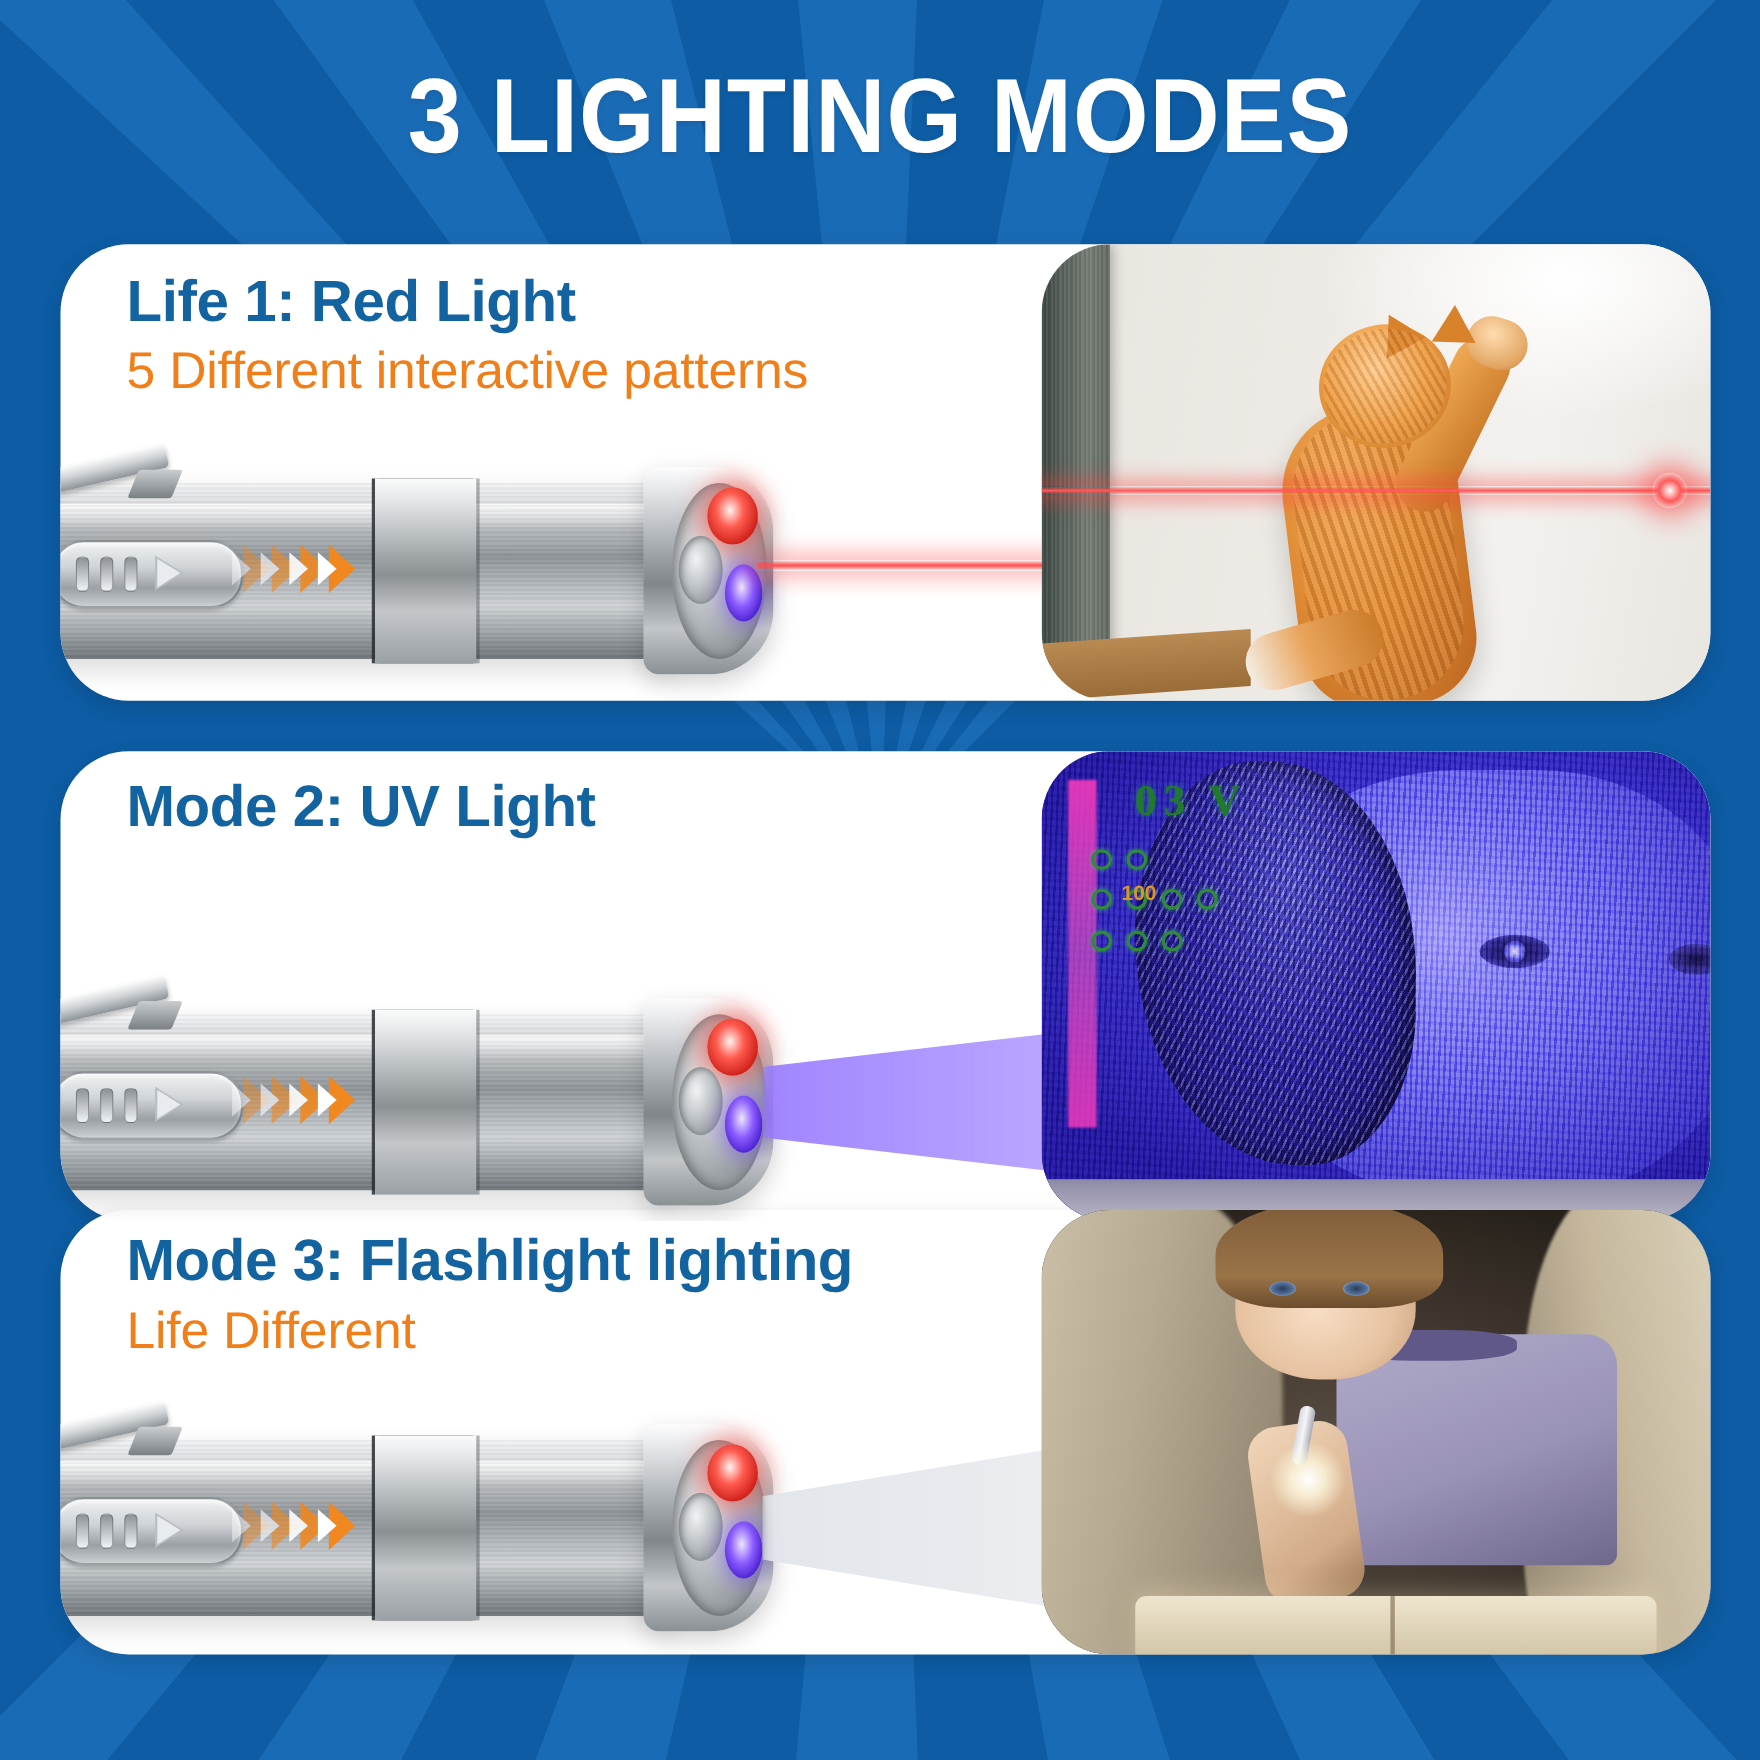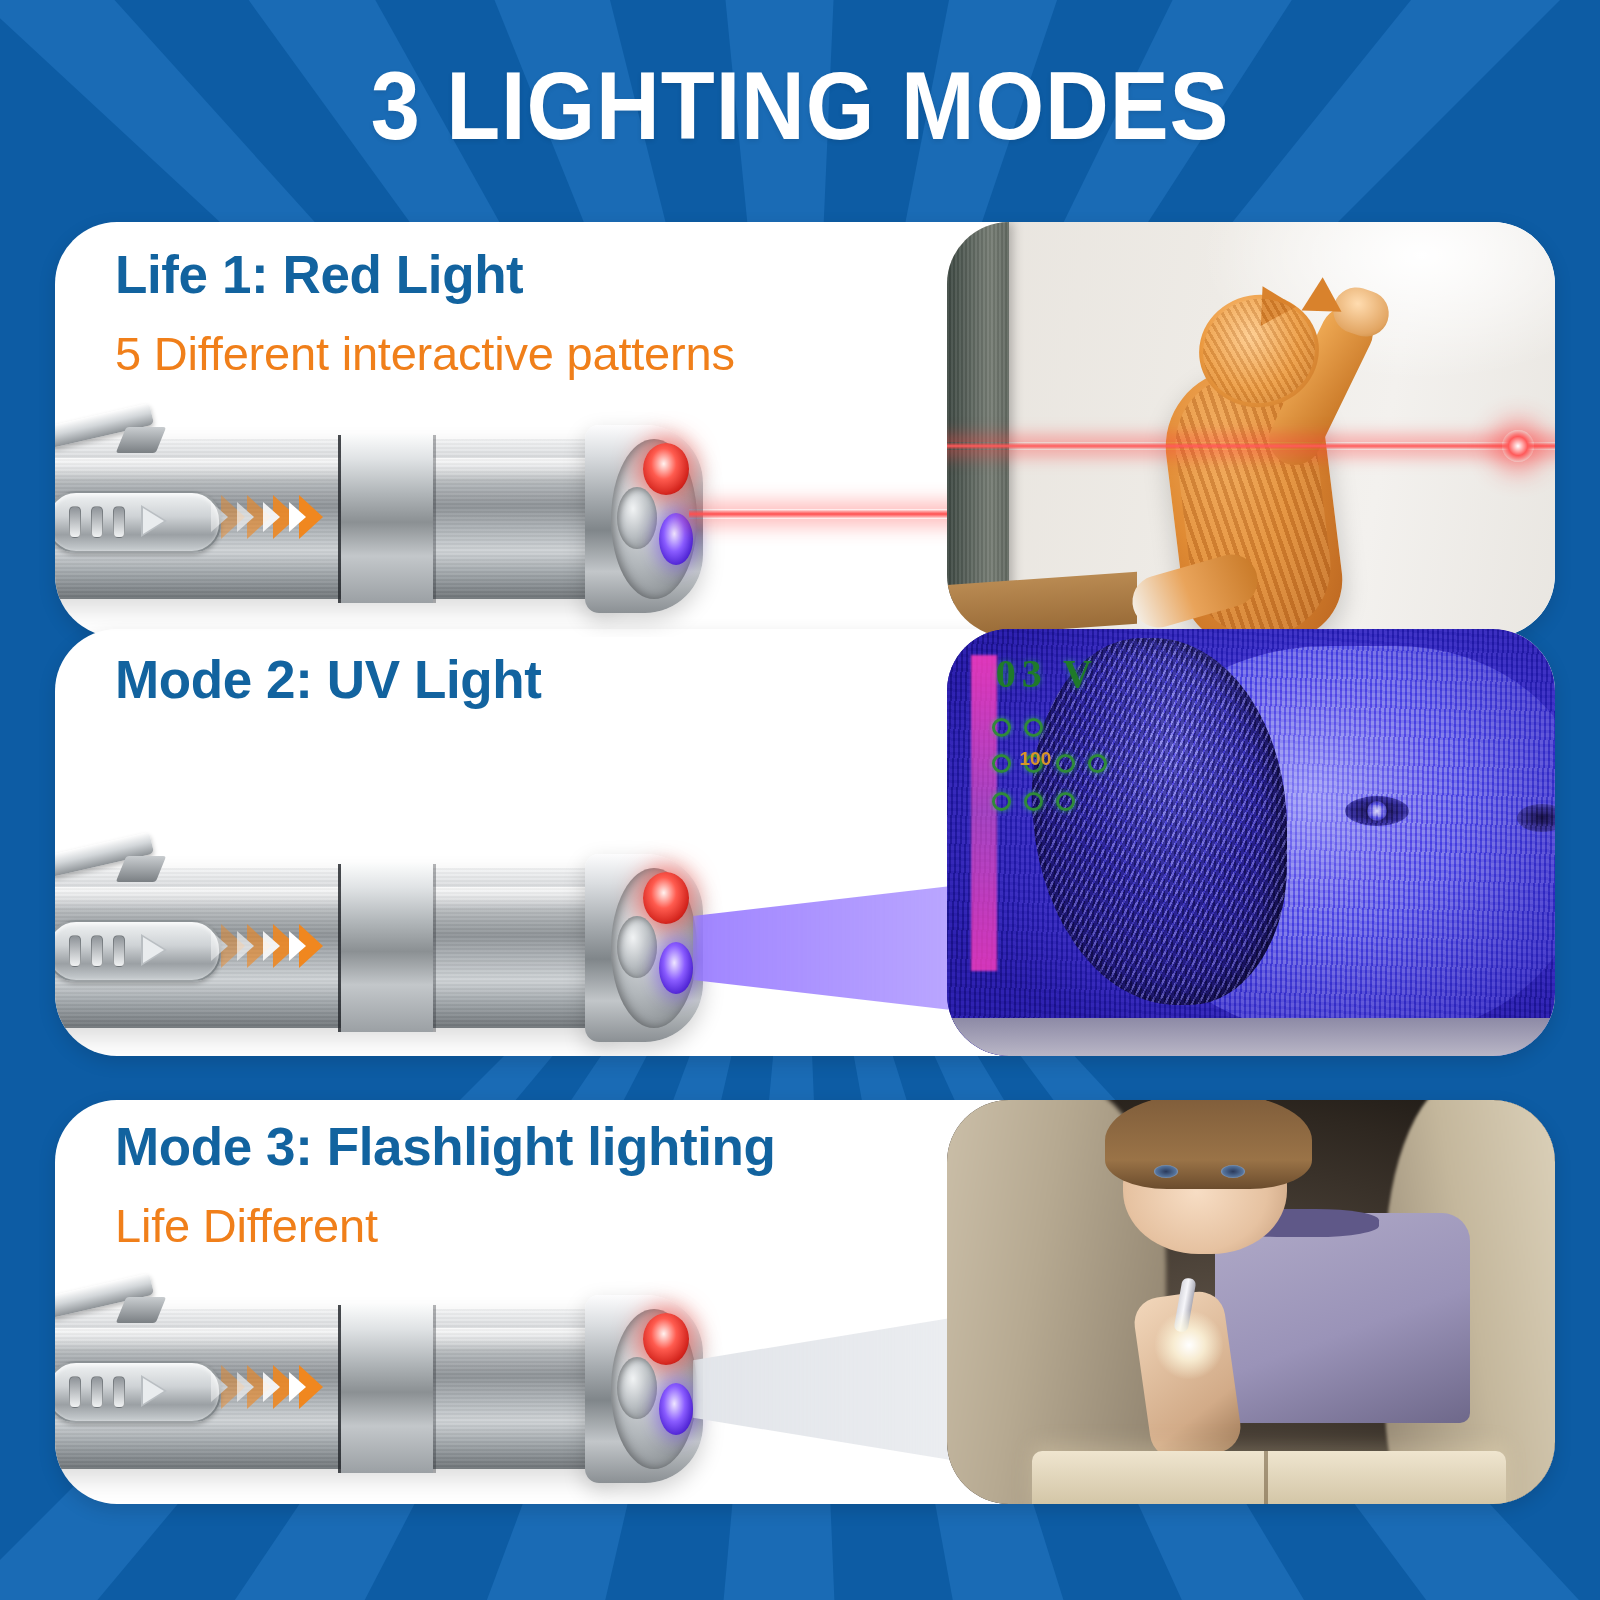--- a/index.html
+++ b/index.html
@@ -32,21 +32,21 @@
   
   .card{
     position:absolute;
     left:55px;width:1500px;
     background:#ffffff;
     border-radius:62px;
     overflow:hidden;
     box-shadow:0 6px 18px rgba(0,0,0,.13);
   }
   #card1{top:222px;height:415px;}
-  #card2{top:629px;height:427px;}
+  #card2{top:683px;height:427px;}
   #card3{top:1100px;height:404px;}
 
   .card-head{position:absolute;left:60px;z-index:6;}
   #card1 .card-head{top:22px;}
   #card2 .card-head{top:20px;}
   #card3 .card-head{top:16px;}
 
   .mode-title{
     color:#12639f;
     font-size:53px;
@@ -55,21 +55,21 @@
     white-space:nowrap;
     letter-spacing:-.4px;
   }
   .mode-sub{
     color:#f07f1a;
     font-size:47px;
     font-weight:normal;
     line-height:1.2;
     white-space:nowrap;
     letter-spacing:-.2px;
-    margin-top:19px;
+    margin-top:2px;
   }
 
   
   .photo{
     position:absolute;
     top:0;right:0;
     width:608px;height:100%;
     border-radius:62px 62px 62px 62px;
     overflow:hidden;
     z-index:4;
@@ -149,21 +149,21 @@
   .money-scene .eye:after{content:"";position:absolute;left:22px;top:5px;width:20px;height:20px;border-radius:50%;
     background:radial-gradient(circle,#e9e7ff 0%,#6b64d8 55%,#1b1352 100%);}
   .money-scene .eye2{position:absolute;right:-2%;top:41%;width:50px;height:28px;border-radius:50%;
     background:radial-gradient(ellipse,#1a1242 0%,#4a41a0 70%);}
   .money-scene .strip{position:absolute;left:4%;top:6%;width:26px;height:74%;
     background:linear-gradient(180deg,rgba(255,60,190,.85) 0%,rgba(255,90,200,.55) 50%,rgba(255,60,190,.8) 100%);
     filter:blur(1.2px);}
   .money-scene .uvtext{position:absolute;left:8%;top:5%;
     color:#1f7a2a;font-size:40px;font-weight:bold;letter-spacing:6px;
     text-shadow:0 0 6px rgba(60,255,90,.35);
-    font-family:"Liberation Serif",serif;}
+    font-family:"Liberation Serif",serif;padding-left:36px;}
   .money-scene .dots{position:absolute;left:7%;top:20%;width:130px;height:130px;}
   .money-scene .dots i{position:absolute;width:13px;height:13px;border-radius:50%;
     border:3px solid #2f8a3a;box-shadow:0 0 5px rgba(60,220,90,.6);}
   .money-scene .num{position:absolute;color:#d8952a;font-size:19px;font-weight:bold;}
   .money-scene .bottom-edge{position:absolute;left:0;bottom:0;width:100%;height:9%;
     background:linear-gradient(180deg,#8d8aa6 0%,#b9b6c6 100%);}
 
   
   .girl-scene{position:absolute;inset:0;
     background:radial-gradient(ellipse 80% 70% at 45% 55%, #5a4f44 0%, #2e2720 75%, #1c1814 100%);}

